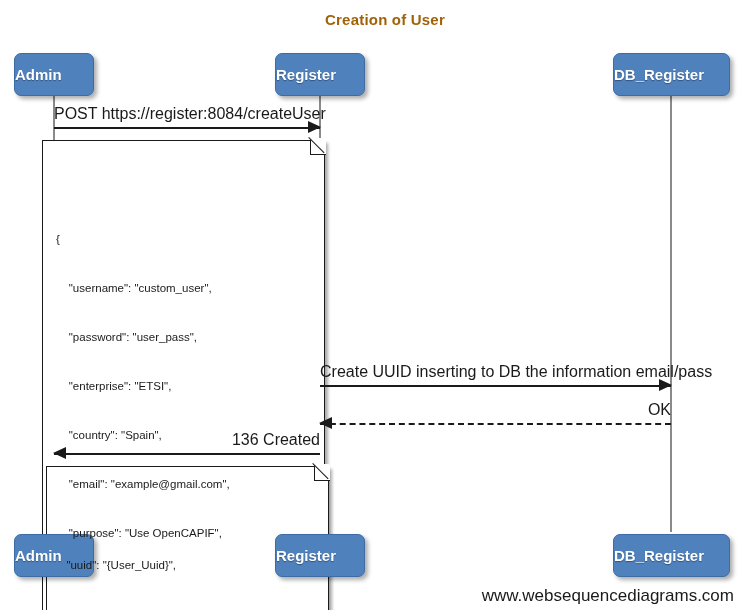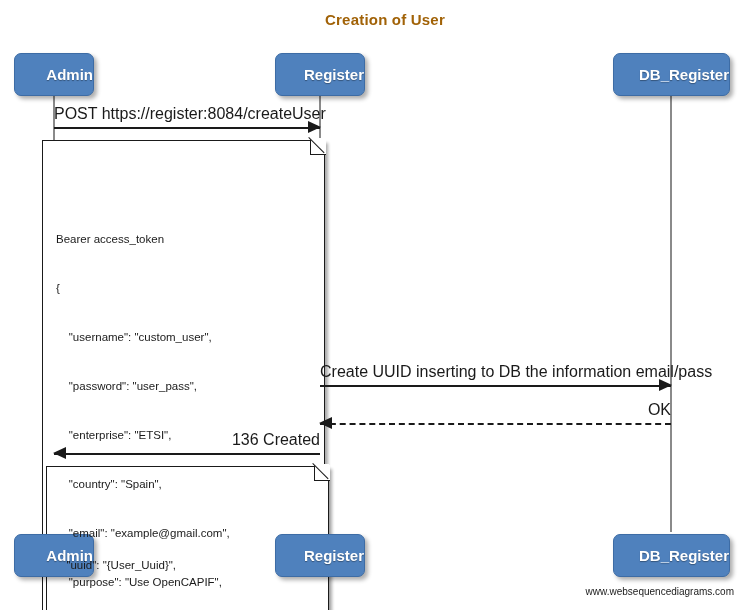--- a/index.html
+++ b/index.html
@@ -35,21 +35,21 @@
   
   .actor-box {
     position: absolute;
     height: 43px;
     border-radius: 7px;
     background: #4f81bd;
     border: 1px solid #3d6ca5;
     box-shadow: 3px 3px 4px rgba(0,0,0,0.32);
     display: flex;
     align-items: center;
-    justify-content: flex-end;
+    justify-content: flex-start;
     box-sizing: border-box;
   }
   .actor-label {
     color: #ffffff;
     font-size: 15px;
     font-weight: bold;
     white-space: nowrap;
     text-shadow: 0 1px 1px rgba(0,0,0,0.35);
   }
 
@@ -152,21 +152,21 @@
     position: relative;
     z-index: 2;
   }
   .note-line { display: block; }
 
   
   .footer-credit {
     position: absolute;
     right: 12px;
     top: 586px;
-    font-size: 10px;
+    font-size: 17px;
     color: #1a1a1a;
   }
 </style>
 </head>
 <body>
 
 <div id="canvas">
 
   <div class="diagram-title">Creation of User</div>
 
@@ -186,21 +186,20 @@
 
   <div class="msg" style="left:54px; top:127px; width:266px;">
     <div class="msg-line" style="width:266px;"></div>
     <div class="arrow-head right"></div>
     <div class="msg-label">POST https://register:8084/createUser</div>
   </div>
 
   <div class="note" style="left:42px; top:140px; width:283px;">
     <div class="note-fold"></div>
     <div class="note-body">
-      <span class="note-line">Bearer access_token</span>
       <span class="note-line">{</span>
       <span class="note-line">    "username": "custom_user",</span>
       <span class="note-line">    "password": "user_pass",</span>
       <span class="note-line">    "enterprise": "ETSI",</span>
       <span class="note-line">    "country": "Spain",</span>
       <span class="note-line">    "email": "example@gmail.com",</span>
       <span class="note-line">    "purpose": "Use OpenCAPIF",</span>
       
       
       

